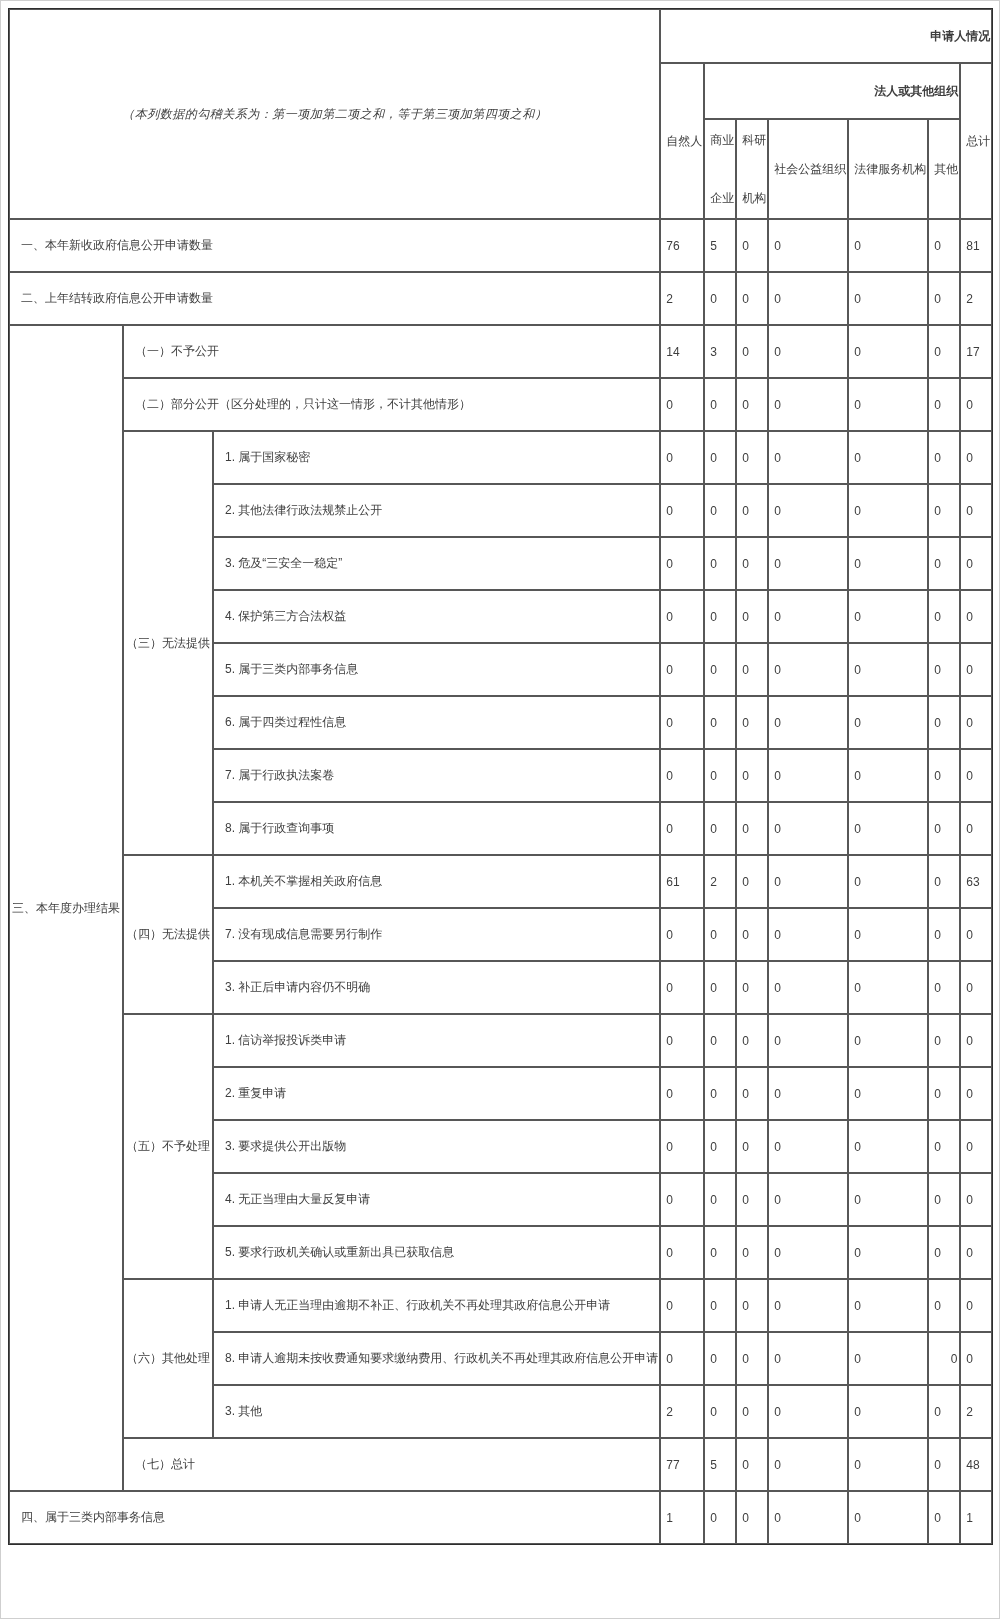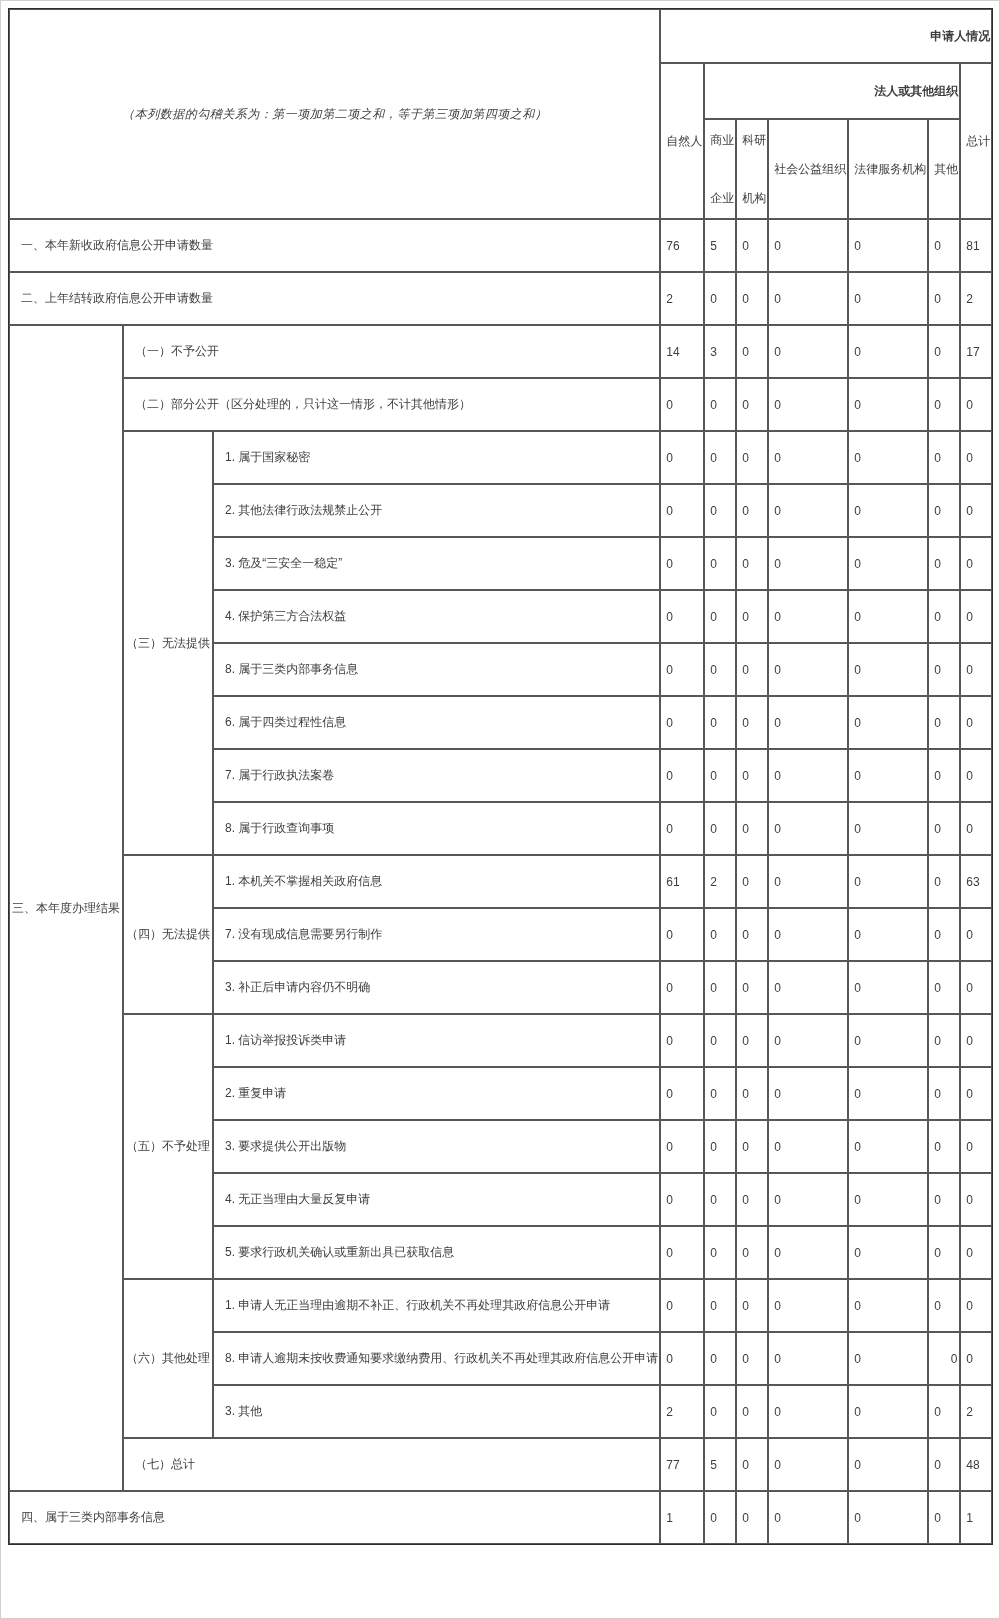--- a/index.html
+++ b/index.html
@@ -177,21 +177,21 @@
       <td class="lbl">4. 保护第三方合法权益</td>
       <td class="num">0</td>
       <td class="num">0</td>
       <td class="num">0</td>
       <td class="num">0</td>
       <td class="num">0</td>
       <td class="num">0</td>
       <td class="num">0</td>
     </tr>
     <tr class="dr">
-      <td class="lbl">8. 属于三类内部事务信息</td>
+      <td class="lbl">5. 属于三类内部事务信息</td>
       <td class="num">0</td>
       <td class="num">0</td>
       <td class="num">0</td>
       <td class="num">0</td>
       <td class="num">0</td>
       <td class="num">0</td>
       <td class="num">0</td>
     </tr>
     <tr class="dr">
       <td class="lbl">6. 属于四类过程性信息</td>

